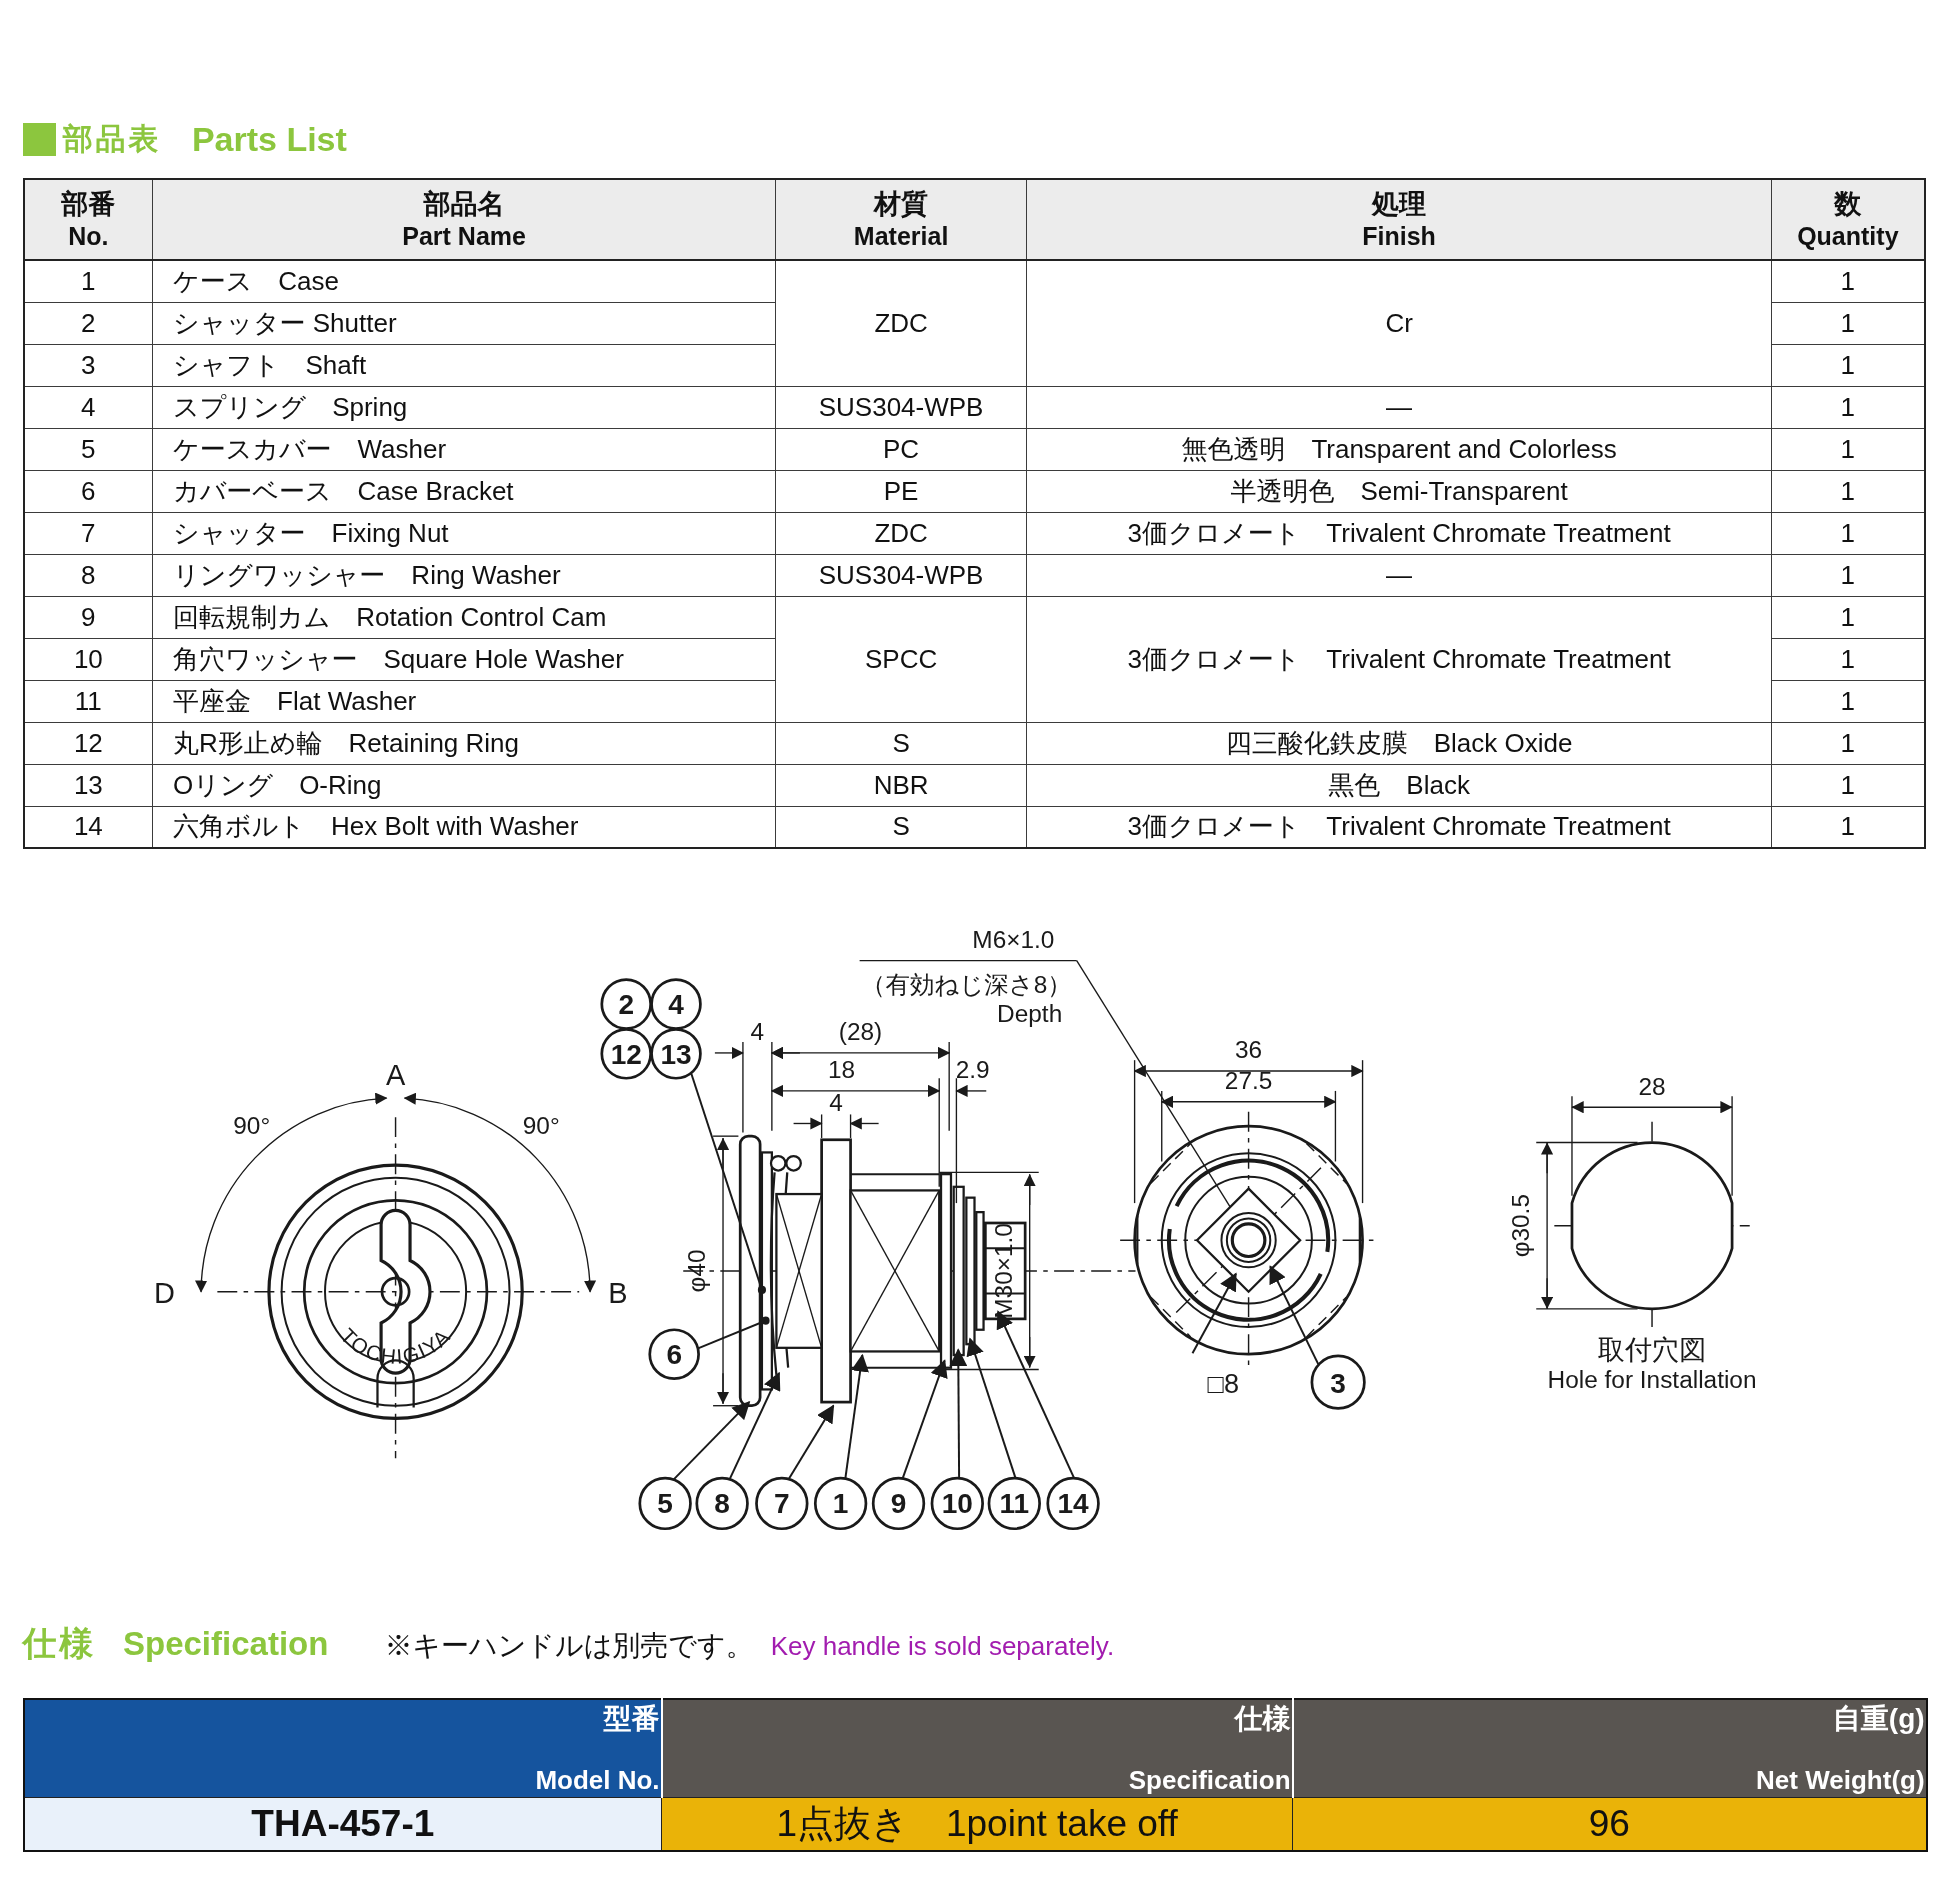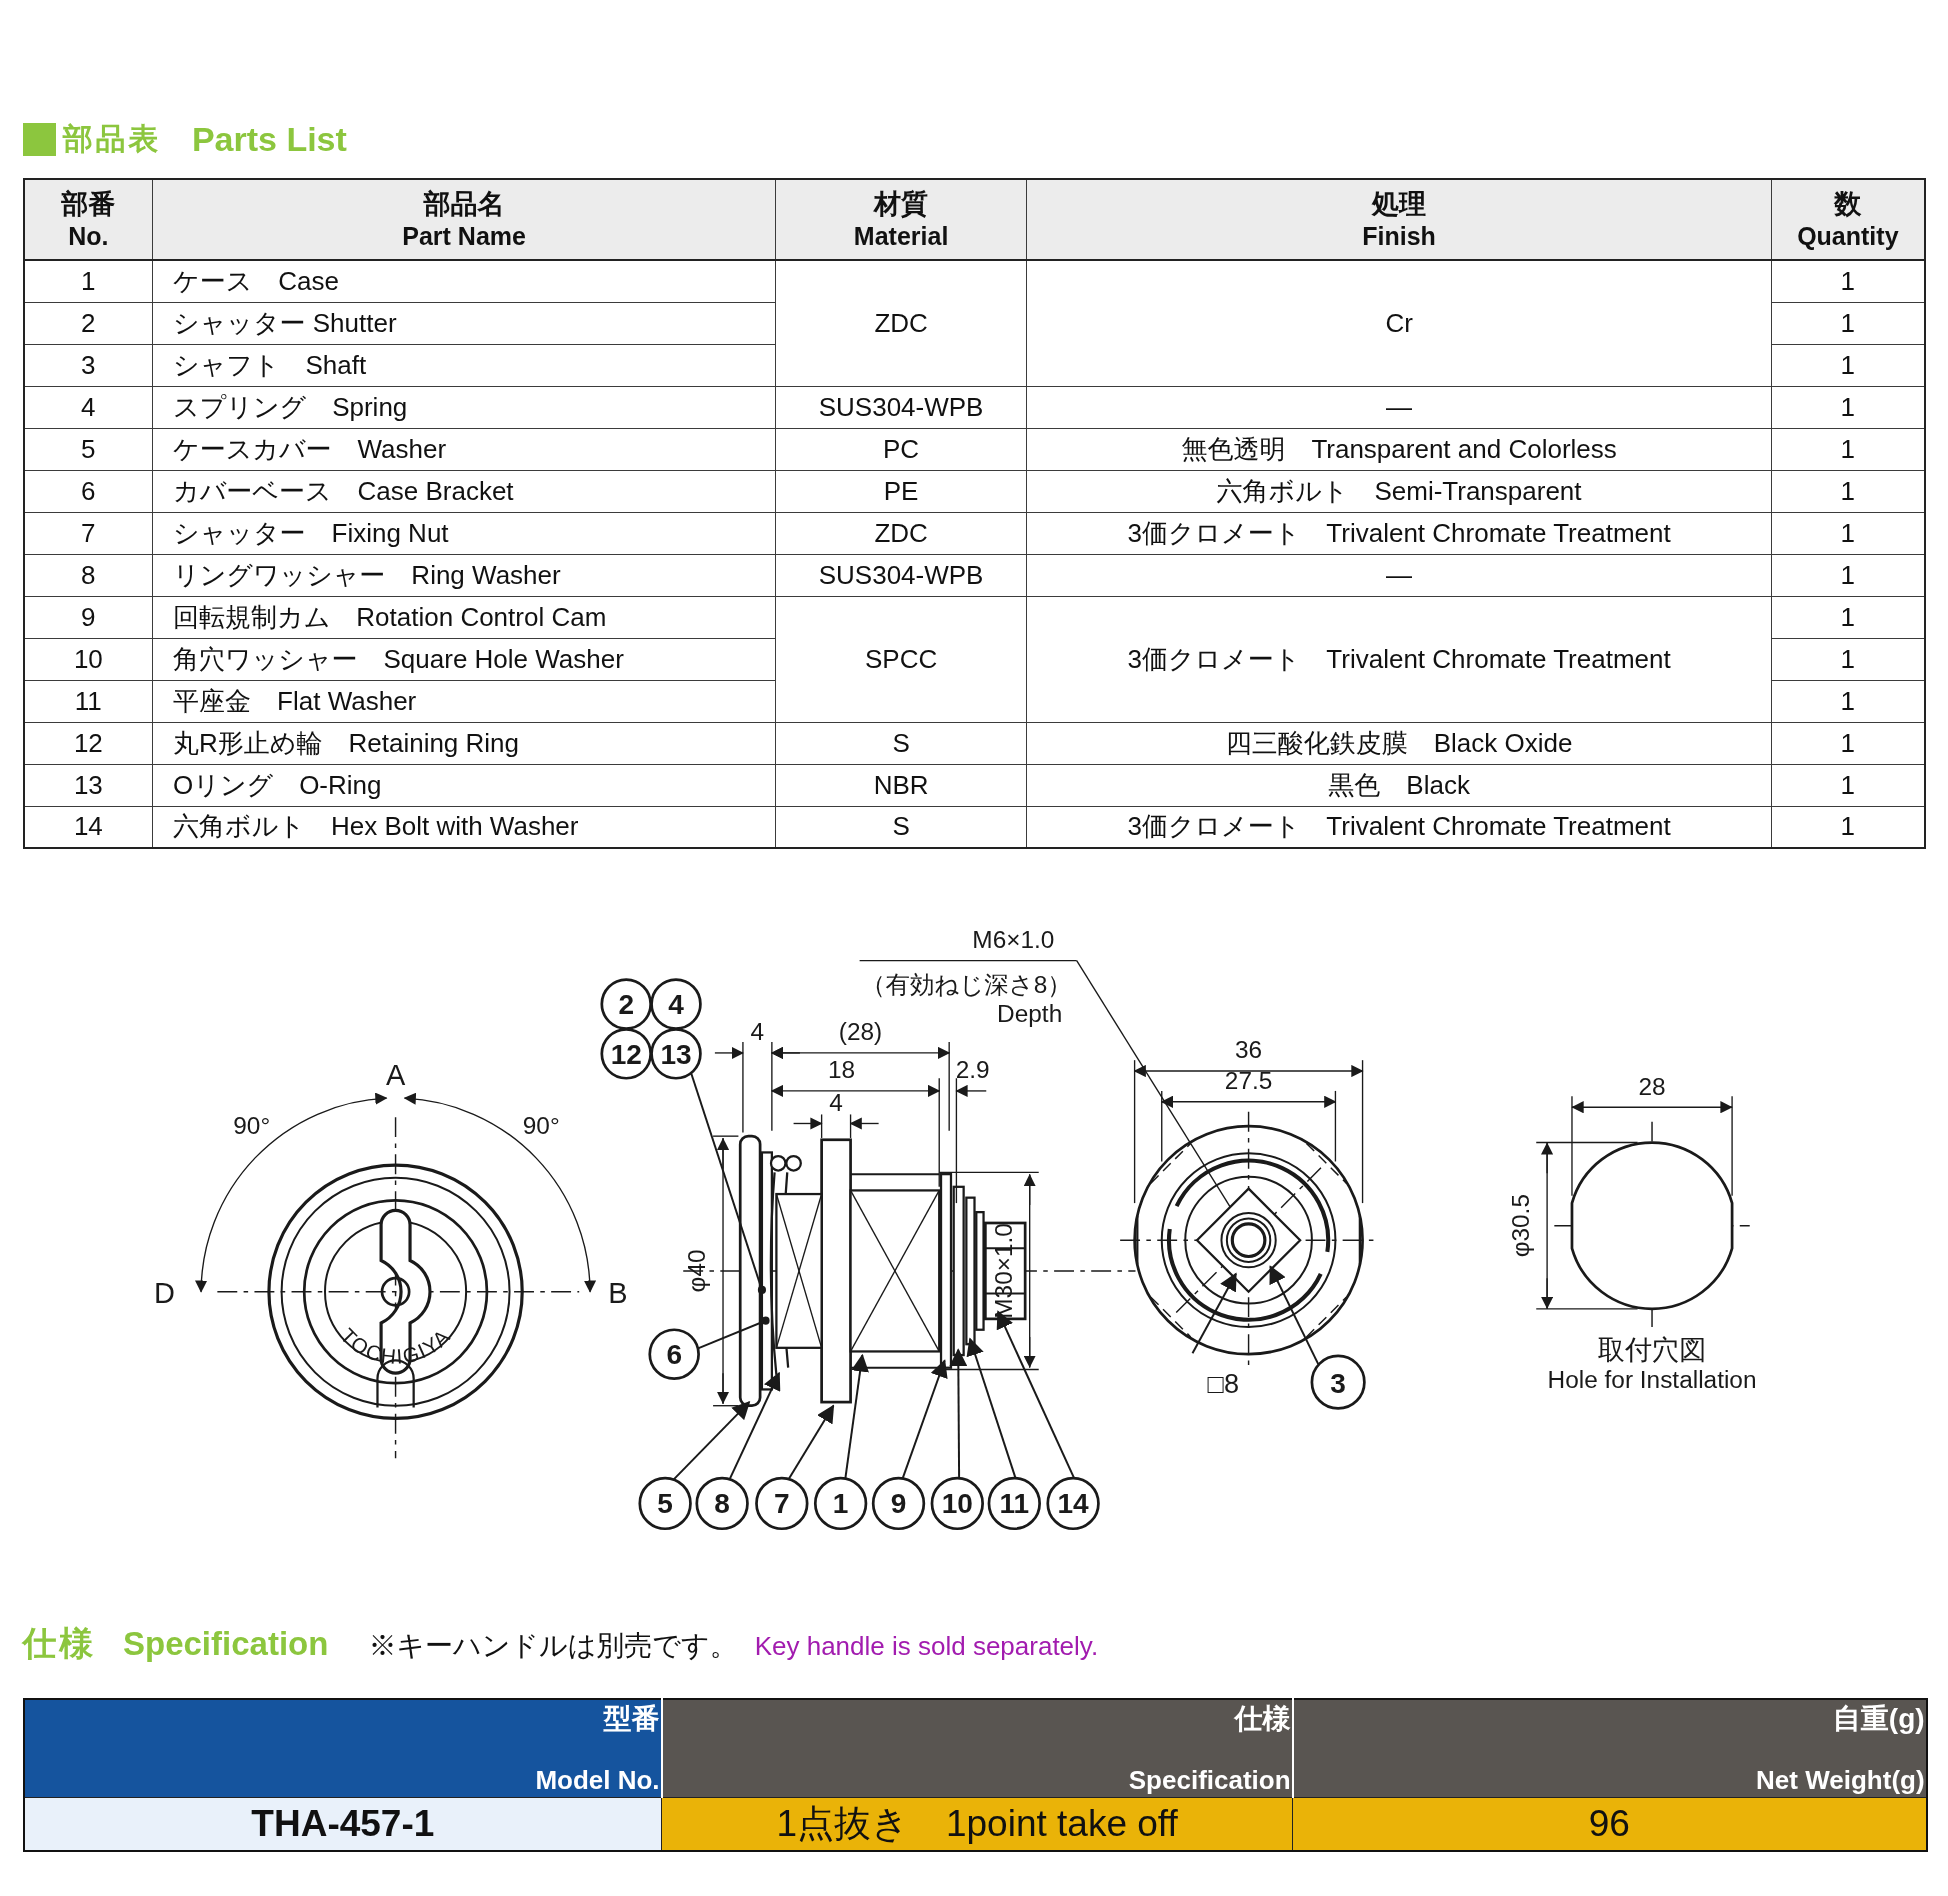--- a/index.html
+++ b/index.html
@@ -9,21 +9,21 @@
 
   
   .title{top:119px;left:22.6px;display:flex;align-items:center;}
   .title .sq{width:33px;height:33px;background:#8CC63E;margin-right:7.2px;}
   .title .jp{font-size:30px;font-weight:700;color:#8CC63E;letter-spacing:2.7px;}
   .title .en{font-size:34px;font-weight:700;color:#8CC63E;margin-left:31px;}
 
   .spec-head{top:1621px;left:22.6px;display:flex;align-items:baseline;}
   .sh-jp{font-size:34px;font-weight:700;color:#8CC63E;letter-spacing:2.7px;}
   .sh-en{font-size:33px;font-weight:700;color:#8CC63E;margin-left:27px;}
-  .sh-note-jp{font-size:28px;color:#111;margin-left:40px;}
+  .sh-note-jp{font-size:28px;color:#111;margin-left:56px;}
   .sh-note-en{font-size:26px;color:#a21caf;margin-left:17px;}
 
   
   table.parts{position:absolute;top:178px;left:22.6px;width:1902px;border-collapse:collapse;
               table-layout:fixed;border:2.7px solid #222;}
   .parts th,.parts td{border:1.8px solid #3b3b3b;box-sizing:border-box;white-space:nowrap;overflow:hidden;}
   .parts thead th{background:#ECECEC;height:81px;border-bottom:2.7px solid #222;text-align:center;}
   .hjp{display:block;font-size:27px;font-weight:700;line-height:1.25;}
   .hen{display:block;font-size:25px;font-weight:700;line-height:1.2;}
   .parts td{height:42px;font-size:26px;padding:0 5.4px;}
@@ -126,21 +126,21 @@
         <td class="c">5</td>
         <td class="l">ケースカバー　Washer</td>
         <td class="c">PC</td>
         <td class="c">無色透明　Transparent and Colorless</td>
         <td class="c">1</td>
       </tr>
       <tr>
         <td class="c">6</td>
         <td class="l">カバーベース　Case Bracket</td>
         <td class="c">PE</td>
-        <td class="c">六角ボルト　Semi-Transparent</td>
+        <td class="c">半透明色　Semi-Transparent</td>
         <td class="c">1</td>
       </tr>
       <tr>
         <td class="c">7</td>
         <td class="l">シャッター　Fixing Nut</td>
         <td class="c">ZDC</td>
         <td class="c">3価クロメート　Trivalent Chromate Treatment</td>
         <td class="c">1</td>
       </tr>
       <tr>

